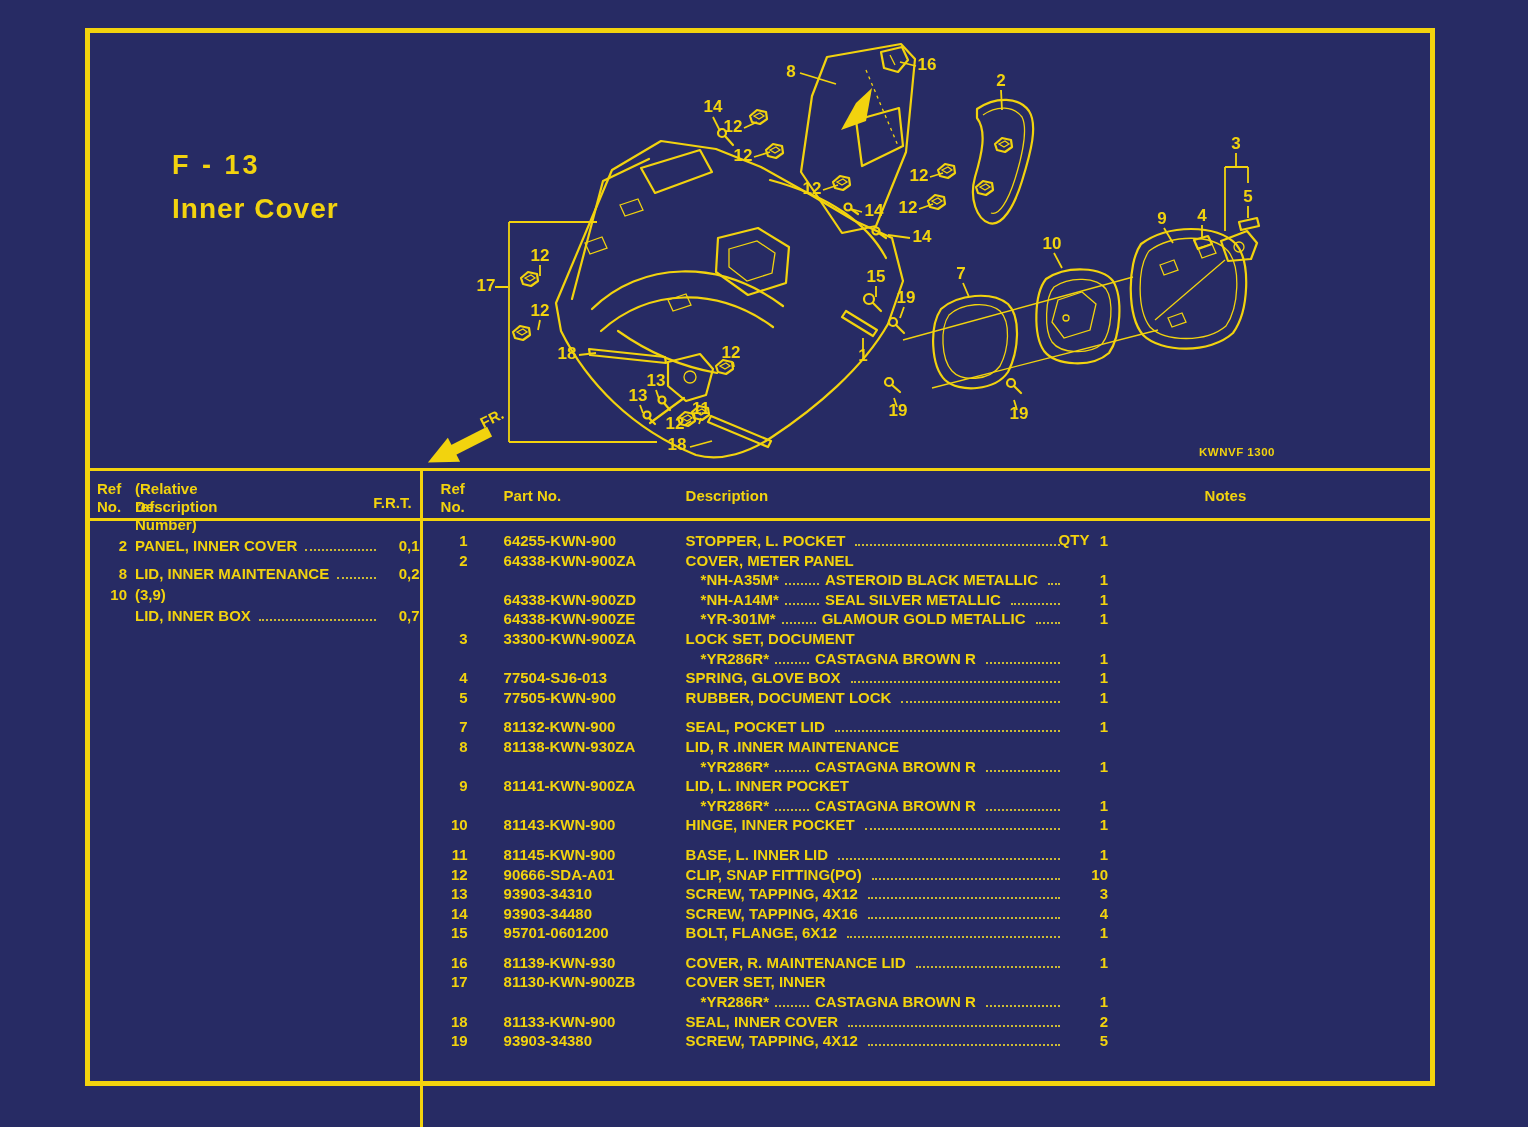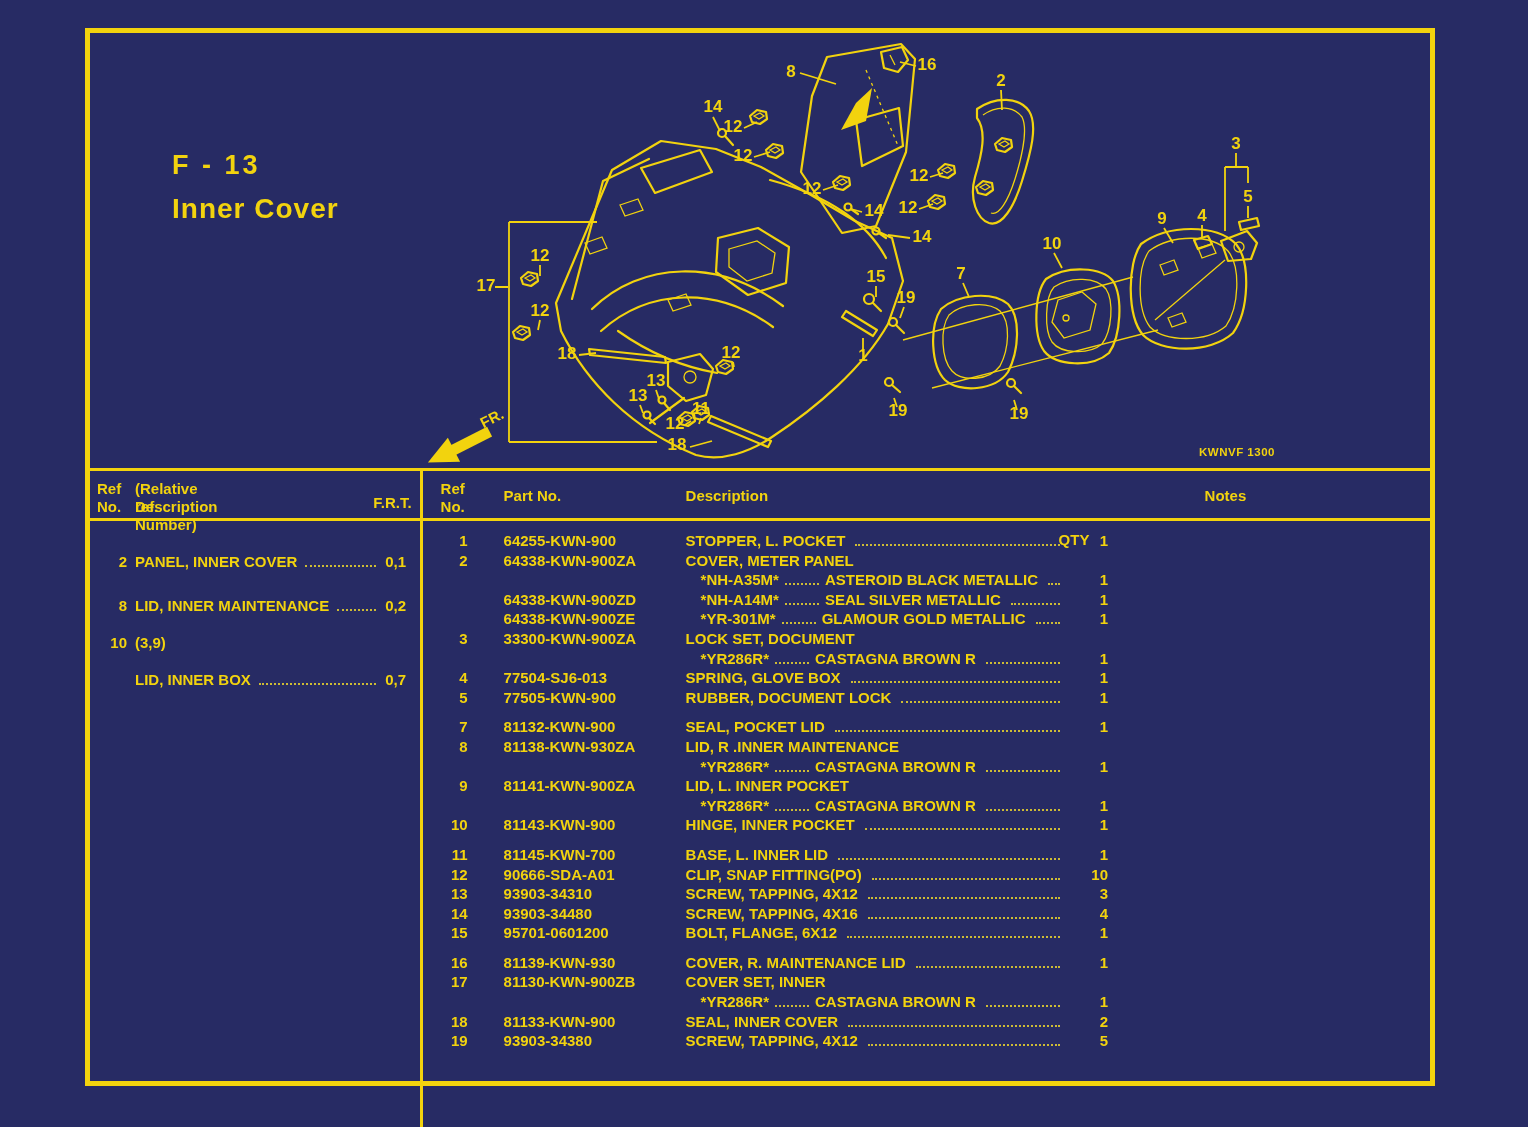--- a/index.html
+++ b/index.html
@@ -64,22 +64,22 @@
   .prow.color .code{margin-left:15px;}
   .shortlead{display:none;}
   .prow.color .shortlead{display:inline-block;width:34px;flex:none;
     border-bottom:2px dotted var(--dots);margin:0 6px 3px 6px;}
   .dname{white-space:nowrap;}
   .leader{flex:1;border-bottom:2px dotted var(--dots);margin:0 8px 3px 10px;min-width:12px;}
   .cell-qty{width:40px;text-align:right;flex:none;}
   .cell-notes{width:327px;flex:none;}
   
   .ltable .cell-ref{width:30px;padding-left:0;margin-left:12px;}
-  .ltable .cell-desc{margin-left:8px;margin-top:16px;}
-  .ltable .cell-frt{width:40px;text-align:center;flex:none;padding-right:8px;}
+  .ltable .cell-desc{margin-left:8px;}
+  .ltable .cell-frt{width:40px;text-align:right;flex:none;}
   .ltable .leader{margin:0 4px 3px 8px;}
   .ltable .rows{padding-top:14px;}
   .ltable .prow{line-height:21px;}
   .ltable .prow.gap{margin-top:7px;}
 
   
   .pline{fill:none;stroke:var(--ink);stroke-width:2.2;stroke-linejoin:round;stroke-linecap:round;}
   .thin{fill:none;stroke:var(--ink);stroke-width:1.3;}
   .lead{fill:none;stroke:var(--ink);stroke-width:1.8;}
   .co{fill:var(--ink);font-size:17px;font-weight:bold;text-anchor:middle;}
@@ -537,21 +537,21 @@
 
               <span class="dname">HINGE, INNER POCKET</span>
               <span class="leader"></span>
             </span>
             <span class="cell-qty">1</span>
             <span class="cell-notes"></span>
           </div>
 
           <div class="prow gap">
             <span class="cell-ref">11</span>
-            <span class="cell-part">81145-KWN-700</span>
+            <span class="cell-part">81145-KWN-900</span>
             <span class="cell-desc">
               <span class="code"></span>
 
               <span class="dname">BASE, L. INNER LID</span>
               <span class="leader"></span>
             </span>
             <span class="cell-qty">1</span>
             <span class="cell-notes"></span>
           </div>
 

